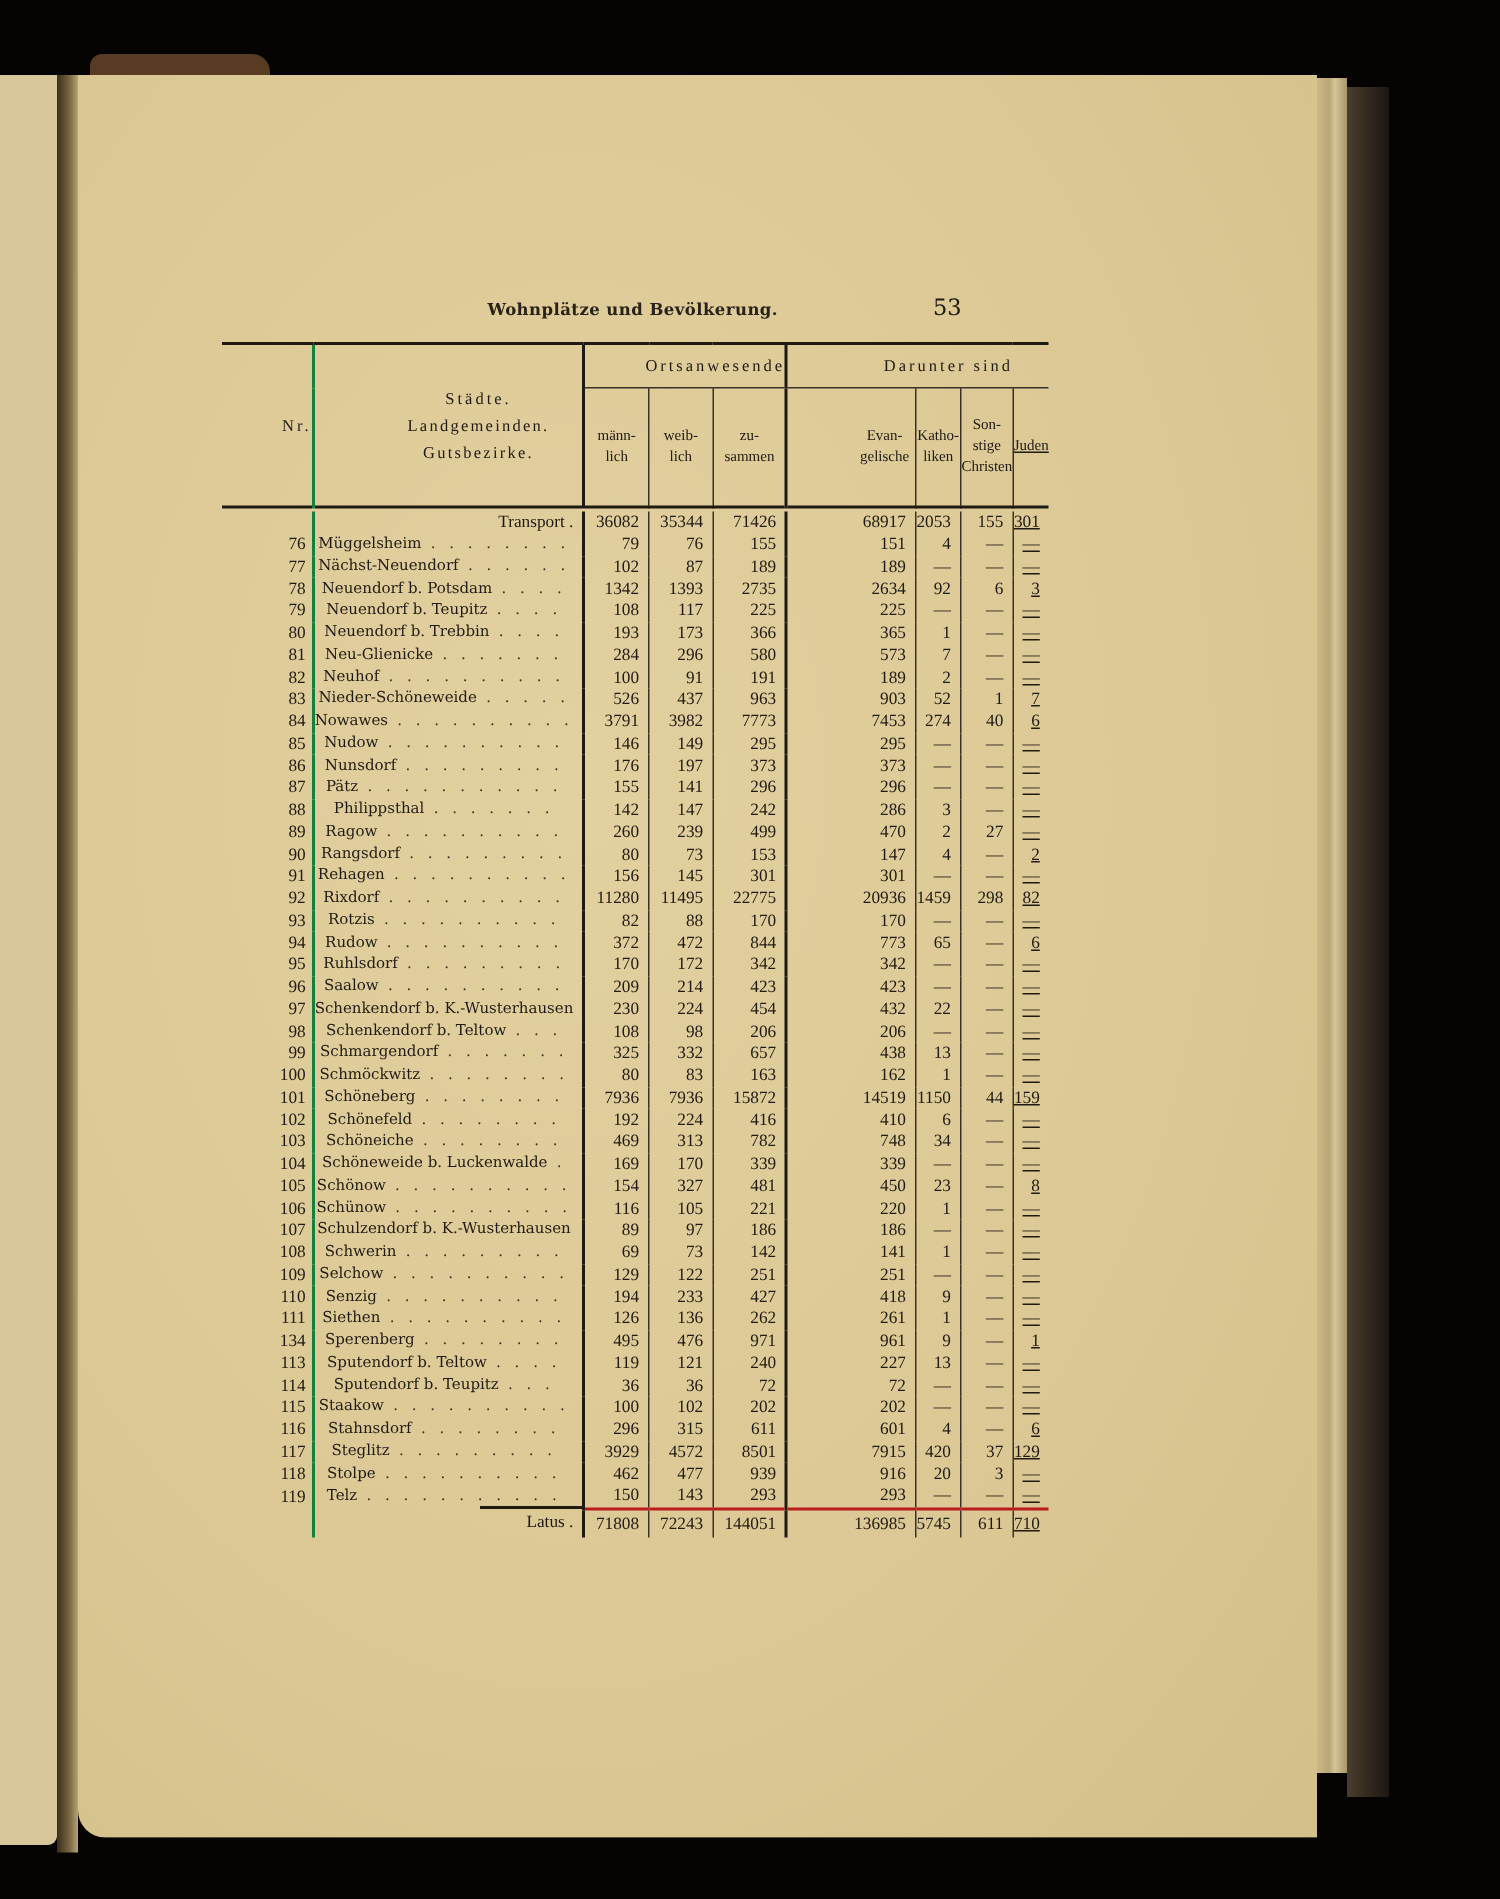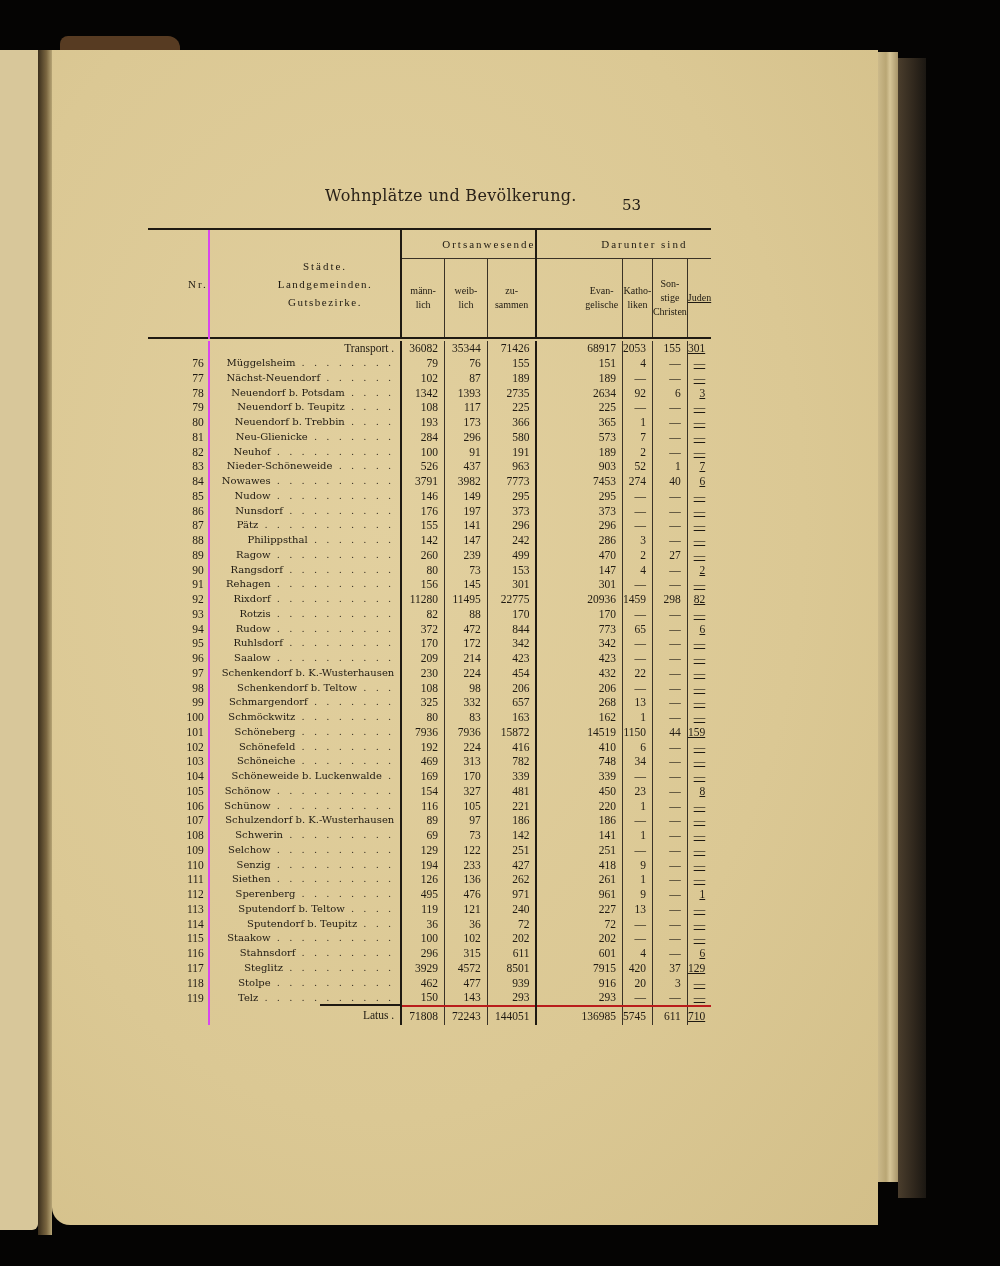--- a/index.html
+++ b/index.html
@@ -12,42 +12,42 @@
   .gutter { position:absolute; left:38px; top:50px; width:14px; height:1185px; background:linear-gradient(90deg,#3a2e1c,#7a6640 60%,#b7a575); }
   .page {
     position:absolute; left:52px; top:50px; width:826px; height:1175px;
     background:#ddca98;
     background-image: radial-gradient(ellipse at 40% 40%, #e2d09f 0%, #dbc894 60%, #d3bf89 100%);
     border-radius:0 0 0 18px;
   }
   .page-stack { position:absolute; left:878px; top:52px; width:20px; height:1130px; background:linear-gradient(90deg,#cbb98a,#b9a674 40%,#d6c597 60%,#a8956a); }
   .cover { position:absolute; left:898px; top:58px; width:28px; height:1140px; background:linear-gradient(90deg,#4a3d2c,#2e261c 60%,#1b1712); }
 
-  .running-head { position:absolute; left:325px; top:186px; font-size:16px; color:#2a2218; letter-spacing:0.3px; font-family:"DejaVu Serif", serif; }
+  .running-head { position:absolute; left:325px; top:200px; font-size:11px; color:#2a2218; letter-spacing:0.3px; font-family:"DejaVu Serif", serif;font-weight:bold; }
   .page-number { position:absolute; left:622px; top:196px; font-size:15px; color:#1d1811; }
 
   .table-wrap { position:absolute; left:148px; top:228px; width:490px; }
   table { border-collapse:collapse; width:490px; color:#1f1a12; font-family:"Liberation Serif", serif; }
   th, td { padding:0; }
   thead .rule-top td { border-top:2.5px solid #1f1a12; height:0; }
   th { font-weight:normal; font-size:10.5px; line-height:14px; vertical-align:middle; text-align:center; }
   .hdr-group th { height:28px; letter-spacing:2px; font-size:11px; border-bottom:1px solid #3a3226;padding-left:40px; }
   .hdr-sub th { height:78px; font-size:10px; }
   .c-nr { width:24px; }
-  .c-name { width:172px; border-left:2px solid #d946ef; border-right:2px solid #1f1a12; }
+  .c-name { width:172px; border-left:2px solid #15803d; border-right:2px solid #1f1a12; }
   .c-m, .c-w { width:42px; border-right:1px solid #3a3226; }
   .c-z { width:48px; border-right:2px solid #1f1a12;border-radius:19px; }
   .c-e { width:48px; border-right:1px solid #3a3226;padding-left:44px; }
   .c-k { width:38px; border-right:1px solid #3a3226; }
   .c-s { width:40px; border-right:1px solid #3a3226;margin-left:16px; }
   .c-j { width:36px;text-decoration:underline; }
   .sep-row td { border-top:2px solid #1f1a12; height:2px; }
   tbody td { font-size:11.5px; height:14.75px; line-height:14px; text-align:right; padding-right:6px; white-space:nowrap; }
   tbody td.nr { text-align:right; padding-right:4px; }
-  tbody td.name { text-align:right; padding-left:12px; font-family:"DejaVu Serif", serif; font-size:10px; overflow:hidden; position:relative; }
+  tbody td.name { text-align:center; padding-left:0; font-family:"DejaVu Serif", serif; font-size:10px; overflow:hidden; position:relative; }
   .name span.lbl { background:transparent; }
   .dots { color:#3a3226; letter-spacing:3px; }
   tbody td.transport { text-align:right; padding-right:6px; font-family:"Liberation Serif", serif; font-size:11.5px; }
   tfoot td { font-size:11.5px; height:18px; text-align:right; padding-right:6px; border-top:2px solid #b91c1c; }
   tfoot td.blank { border-top:none; }
   tfoot td.latus-label { border-top:none; }
 </style>
 </head>
 <body>
 
@@ -374,21 +374,21 @@
           <td class="c-k">—</td>
           <td class="c-s">—</td>
           <td class="c-j">—</td>
         </tr>
         <tr>
           <td class="nr c-nr">99</td>
           <td class="name c-name"><span class="lbl">Schmargendorf</span><span class="dots"> . . . . . . .</span></td>
           <td class="c-m">325</td>
           <td class="c-w">332</td>
           <td class="c-z">657</td>
-          <td class="c-e">268</td>
+          <td class="c-e">438</td>
           <td class="c-k">13</td>
           <td class="c-s">—</td>
           <td class="c-j">—</td>
         </tr>
         <tr>
           <td class="nr c-nr">100</td>
           <td class="name c-name"><span class="lbl">Schmöckwitz</span><span class="dots"> . . . . . . . .</span></td>
           <td class="c-m">80</td>
           <td class="c-w">83</td>
           <td class="c-z">163</td>
@@ -512,21 +512,21 @@
           <td class="name c-name"><span class="lbl">Siethen</span><span class="dots"> . . . . . . . . . .</span></td>
           <td class="c-m">126</td>
           <td class="c-w">136</td>
           <td class="c-z">262</td>
           <td class="c-e">261</td>
           <td class="c-k">1</td>
           <td class="c-s">—</td>
           <td class="c-j">—</td>
         </tr>
         <tr>
-          <td class="nr c-nr">112</td>
+          <td class="nr c-nr">134</td>
           <td class="name c-name"><span class="lbl">Sperenberg</span><span class="dots"> . . . . . . . .</span></td>
           <td class="c-m">495</td>
           <td class="c-w">476</td>
           <td class="c-z">971</td>
           <td class="c-e">961</td>
           <td class="c-k">9</td>
           <td class="c-s">—</td>
           <td class="c-j">1</td>
         </tr>
         <tr>

